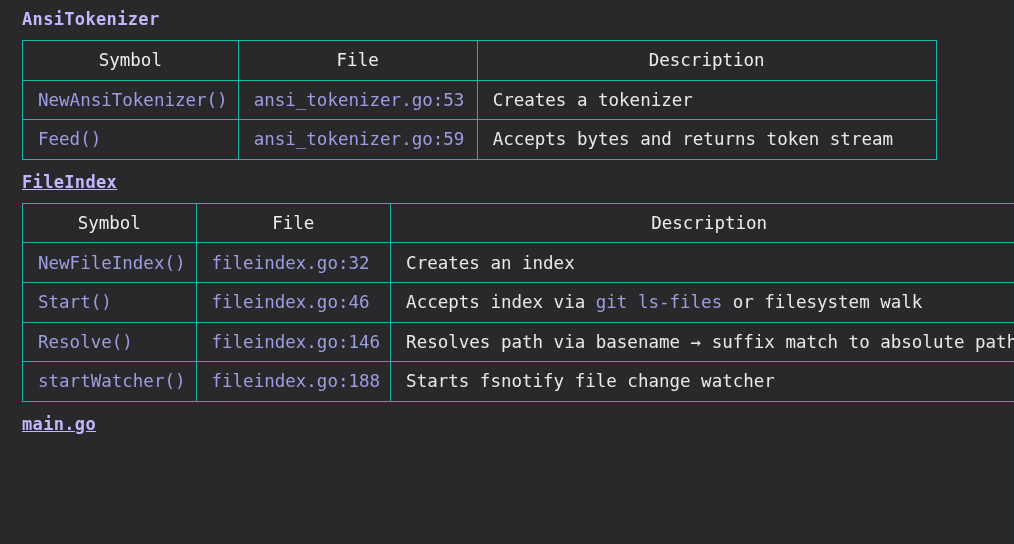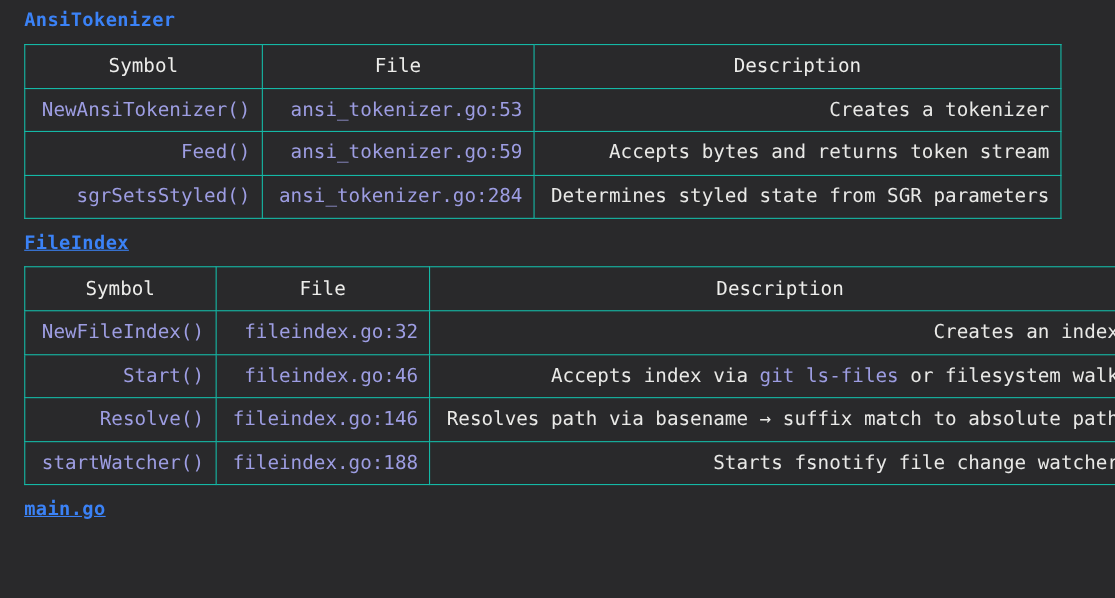--- a/index.html
+++ b/index.html
@@ -13,21 +13,21 @@
     overflow: hidden;
     font-family: "DejaVu Sans Mono", "Liberation Mono", monospace;
     color: #e9e9e7;
     font-size: 17.5px;
   }
   .page {
     padding: 9px 0 0 22px;
   }
   .section-title {
     font-weight: bold;
-    color: #3b82f6;
+    color: #c4b5fd;
     font-size: 17px;
     line-height: 20px;
     margin: 0 0 11px 0;
     letter-spacing: 0.02em;
   }
   .title-gap {
     margin-top: 12px;
     text-decoration: underline;
   }
   table {
@@ -41,21 +41,21 @@
     padding: 0;
     font-weight: normal;
     white-space: nowrap;
     overflow: hidden;
   }
   th {
     text-align: center;
     color: #ededeb;
   }
   td {
-    text-align: right;
+    text-align: left;
     padding-left: 15px;
     padding-right: 10px;
   }
   .sym, .file, .code {
     color: #9d9de2;
   }
   .desc {
     color: #e9e9e7;
   }
   
@@ -86,25 +86,20 @@
       <tr>
         <td class="sym">NewAnsiTokenizer()</td>
         <td class="file">ansi_tokenizer.go:53</td>
         <td class="desc">Creates a tokenizer</td>
       </tr>
       <tr>
         <td class="sym">Feed()</td>
         <td class="file">ansi_tokenizer.go:59</td>
         <td class="desc">Accepts bytes and returns token stream</td>
       </tr>
-      <tr>
-        <td class="sym">sgrSetsStyled()</td>
-        <td class="file">ansi_tokenizer.go:284</td>
-        <td class="desc">Determines styled state from SGR parameters</td>
-      </tr>
     </tbody>
   </table>
 
   <div class="section-title title-gap">FileIndex</div>
 
   <table class="t2">
     <thead>
       <tr>
         <th class="c-symbol">Symbol</th>
         <th class="c-file">File</th>

